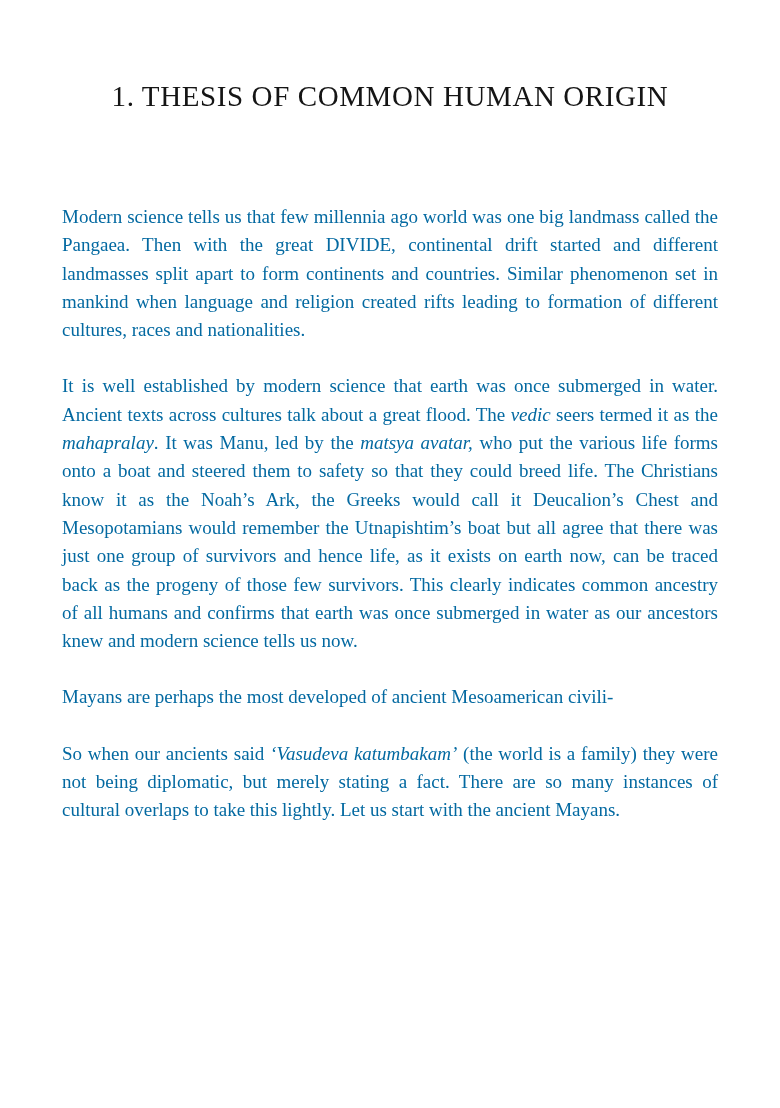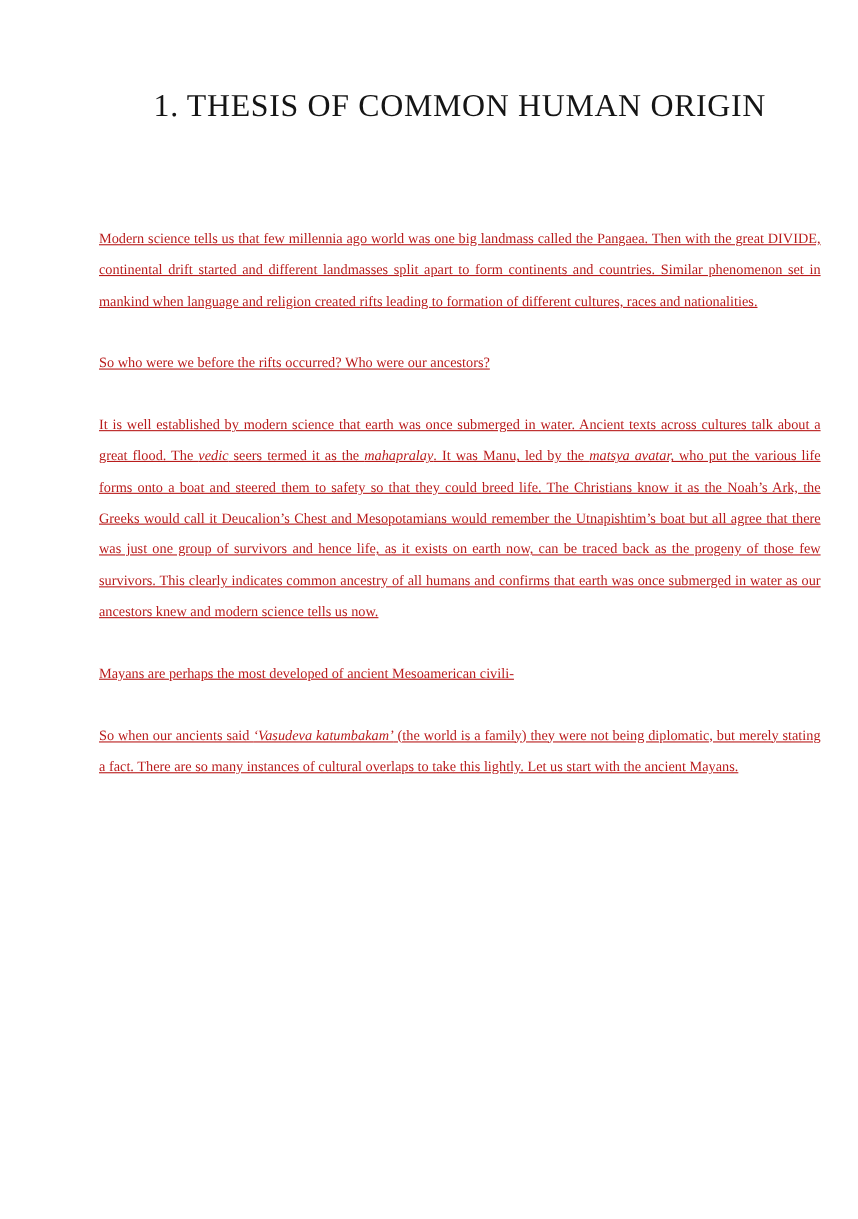--- a/index.html
+++ b/index.html
@@ -13,21 +13,20 @@
       position: relative;
       overflow: hidden;
       font-family: "Liberation Serif", "DejaVu Serif", serif;
       color: #1a1a1a;
     }
     .page {
       position: absolute;
       left: 0; top: 0;
       width: 652px;
       height: 1108px;
-      margin-left: 28px;
     }
     .chapter-title {
       position: absolute;
       top: 80px;
       left: 0;
       width: 780px;
       text-align: center;
       font-size: 29px;
       letter-spacing: 0.6px;
       font-weight: normal;
@@ -35,45 +34,41 @@
       color: #151515;
     }
     .body-text {
       position: absolute;
       left: 62px;
       top: 203px;
       width: 656px;
     }
     .para {
       margin: 0 0 28px 0;
-      font-size: 13px;
+      font-size: 19px;
       line-height: 28.3px;
       text-align: justify;
       text-align-last: left;
-      color: #b91c1c;
-      text-decoration: underline;
+      color: #0369a1;
     }
     .para em {
       font-style: italic;
     }
   </style>
 </head>
 <body>
 
 <div class="page">
   <h1 class="chapter-title">1. THESIS OF COMMON HUMAN ORIGIN</h1>
 
   <div class="body-text">
     <p class="para">
       <span>Modern science tells us that few millennia ago world was one big landmass called the Pangaea. Then with the great DIVIDE, continental drift started and different landmasses split apart to form continents and countries. Similar phenomenon set in mankind when language and religion created rifts leading to formation of different cultures, races and nationalities.</span>
     </p>
 
-    <p class="para">
-      <span>So who were we before the rifts occurred? Who were our ancestors?</span>
-    </p>
 
     <p class="para">
       <span>It is well established by modern science that earth was once submerged in water. Ancient texts across cultures talk about a great flood. The </span><em>vedic</em><span> seers termed it as the </span><em>mahapralay</em><span>. It was Manu, led by the </span><em>matsya avatar,</em><span> who put the various life forms onto a boat and steered them to safety so that they could breed life. The Christians know it as the Noah’s Ark, the Greeks would call it Deucalion’s Chest and Mesopotamians would remember the Utnapishtim’s boat but all agree that there was just one group of survivors and hence life, as it exists on earth now, can be traced back as the progeny of those few survivors. This clearly indicates common ancestry of all humans and confirms that earth was once submerged in water as our ancestors knew and modern science tells us now.</span>
     </p>
 
     <p class="para">
       <span>Mayans are perhaps the most developed of ancient Mesoamerican civili-</span>
     </p>
 
     <p class="para">

